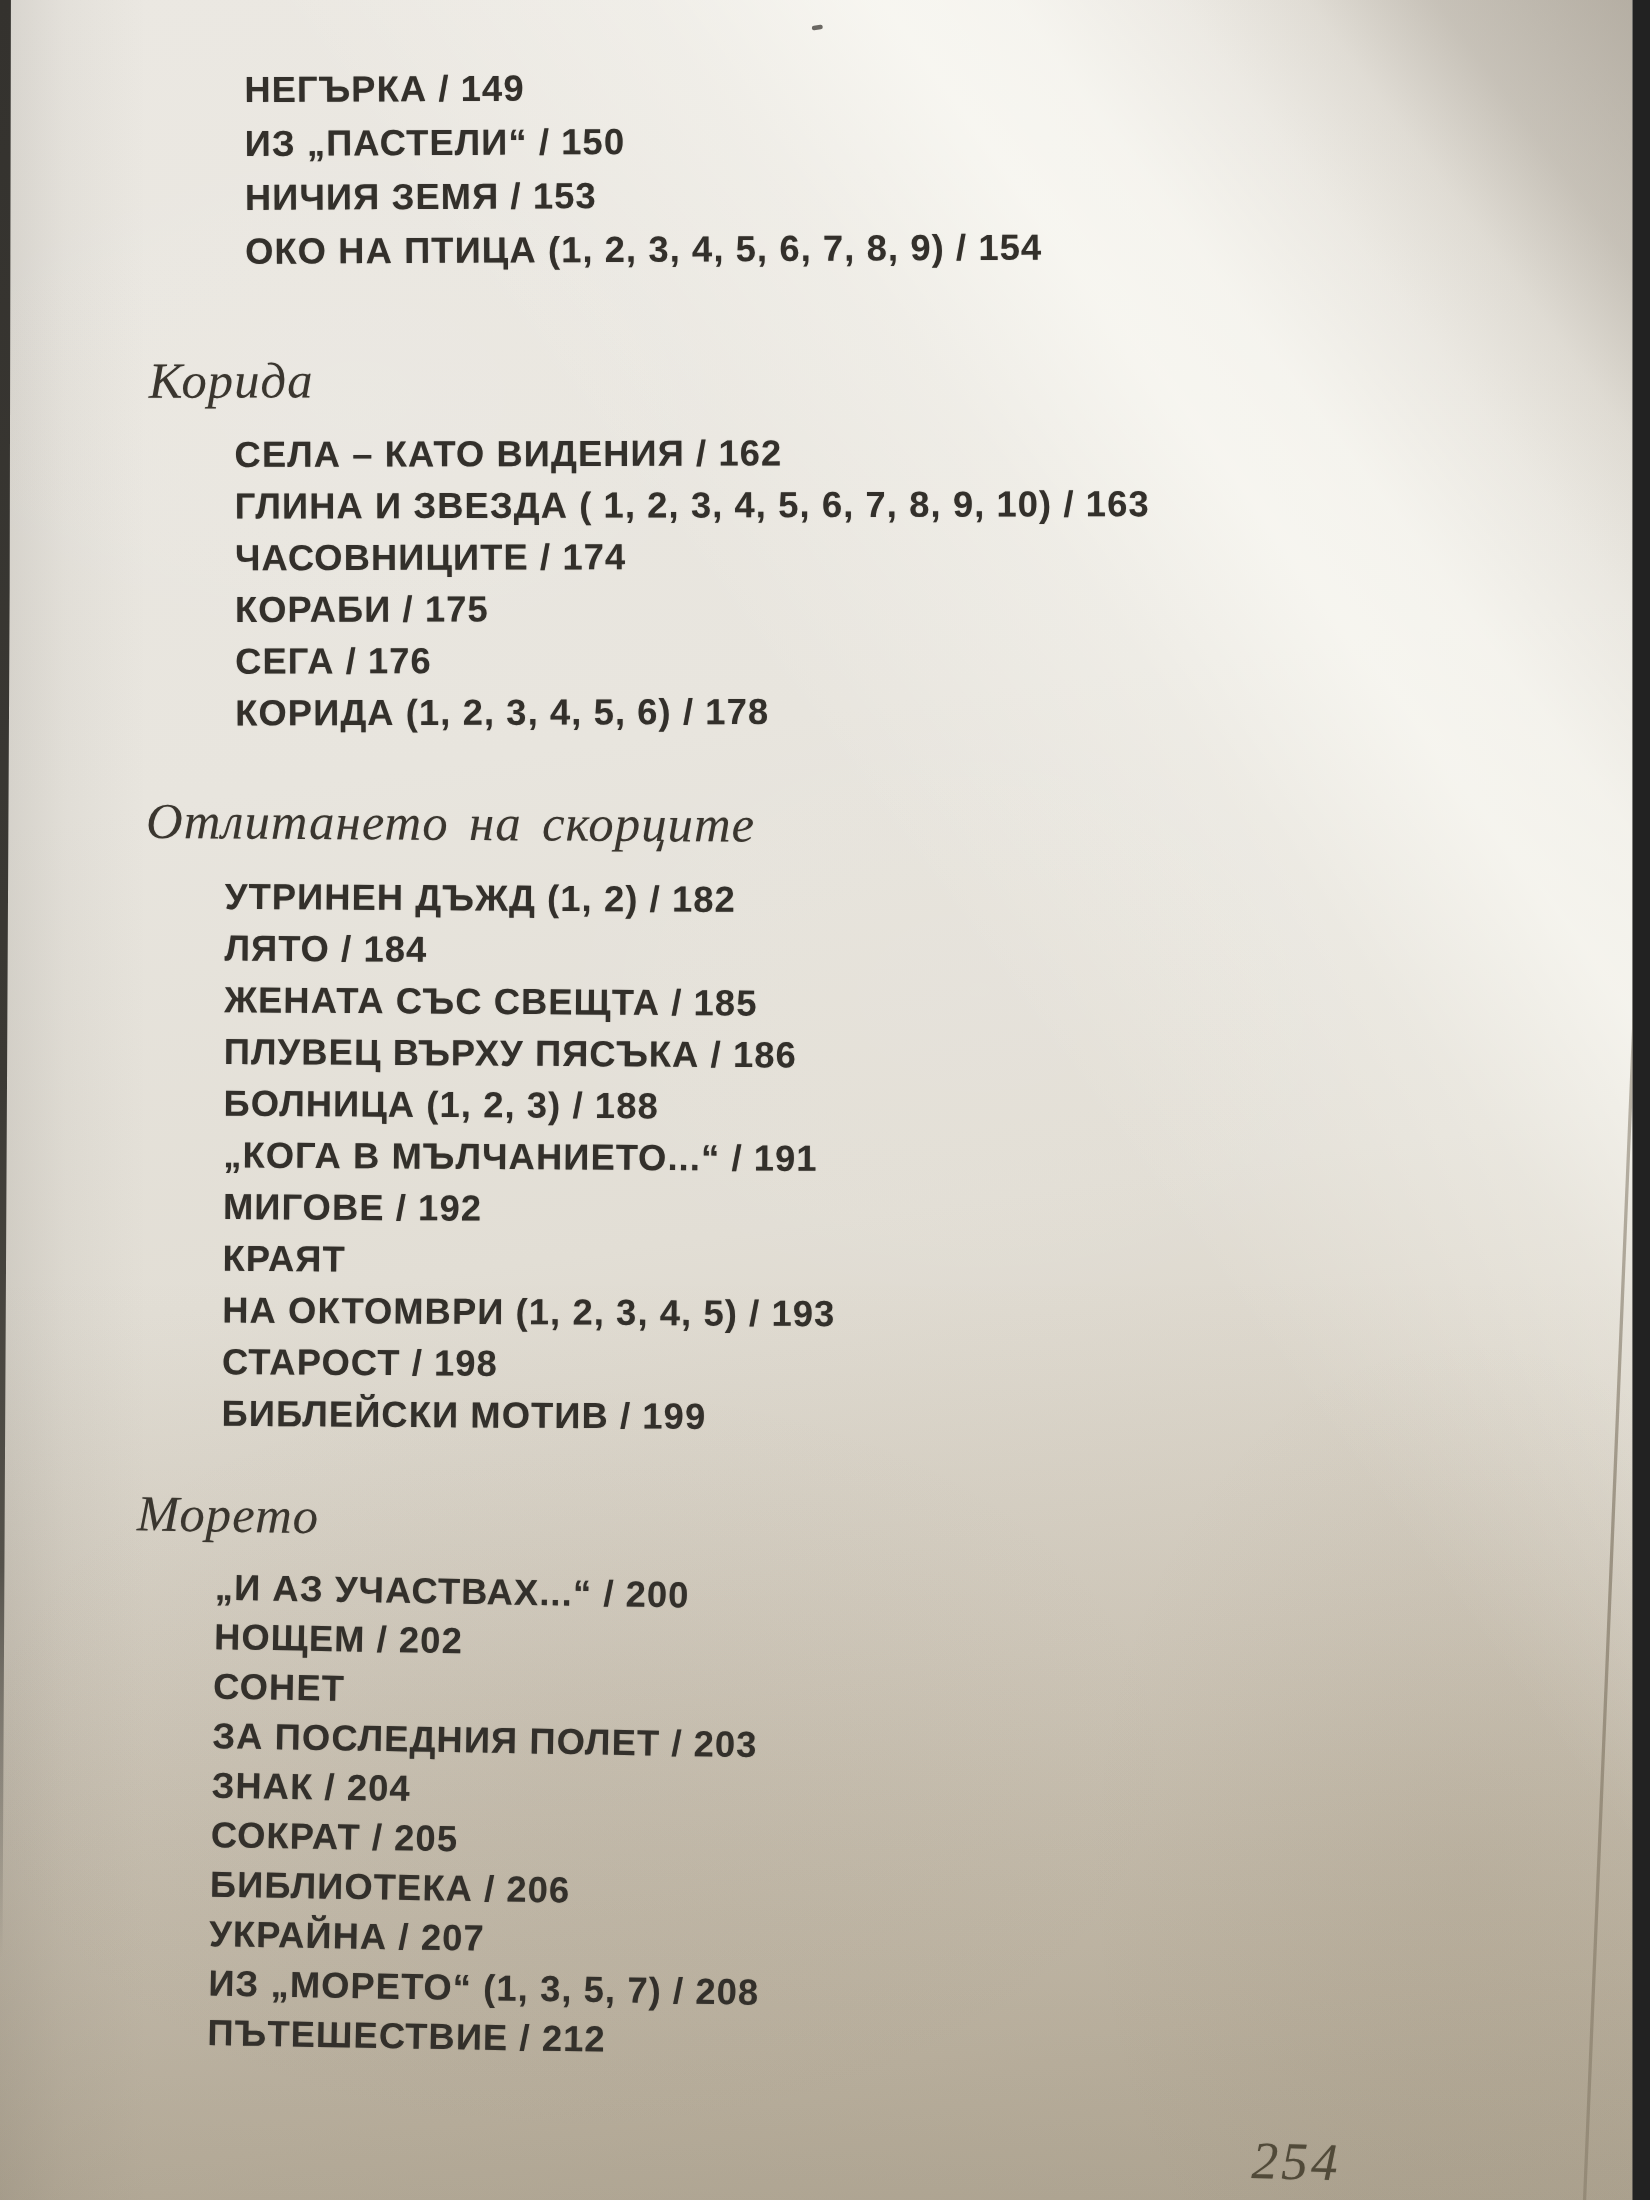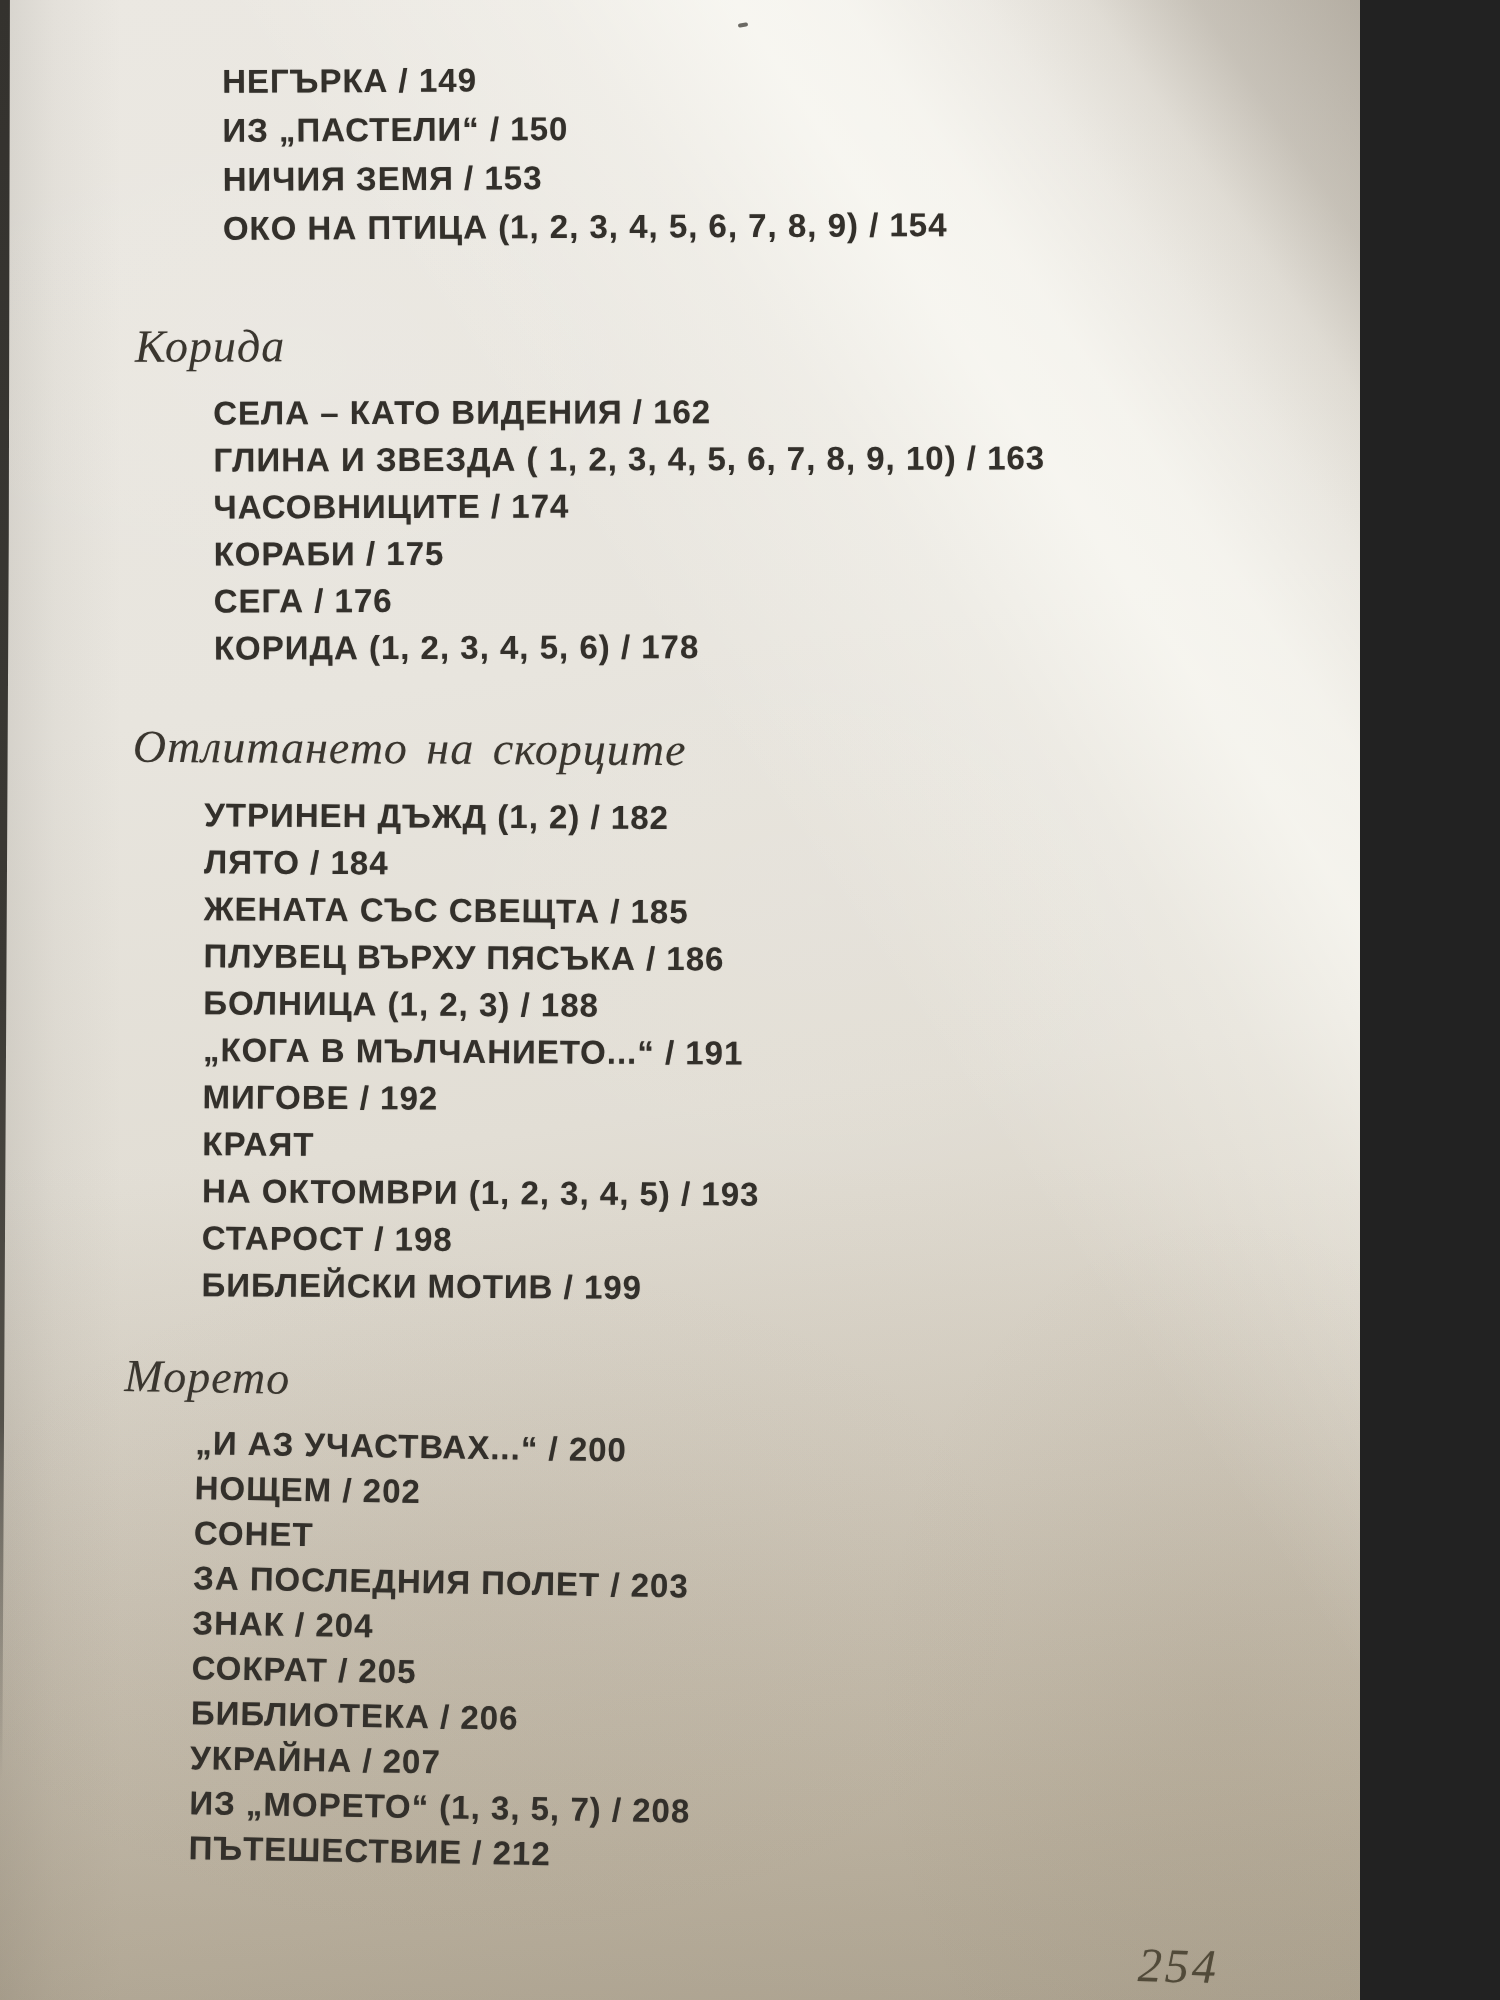--- a/index.html
+++ b/index.html
@@ -1,18 +1,18 @@
 <!DOCTYPE html>
 <html><head>
 <meta charset="utf-8">
 <style>
   html, body { margin: 0; padding: 0; background: #222; }
   #photo {
     position: relative;
-    width: 1360px;
+    width: 1484px;
     height: 2000px;
     overflow: hidden;
     
     background: linear-gradient(172deg,
       #ebe8e2 0%,
       #e8e5de 34%,
       #e2ded5 55%,
       #d6cfc2 74%,
       #cbc2b1 90%,
       #c2b9a7 100%);

